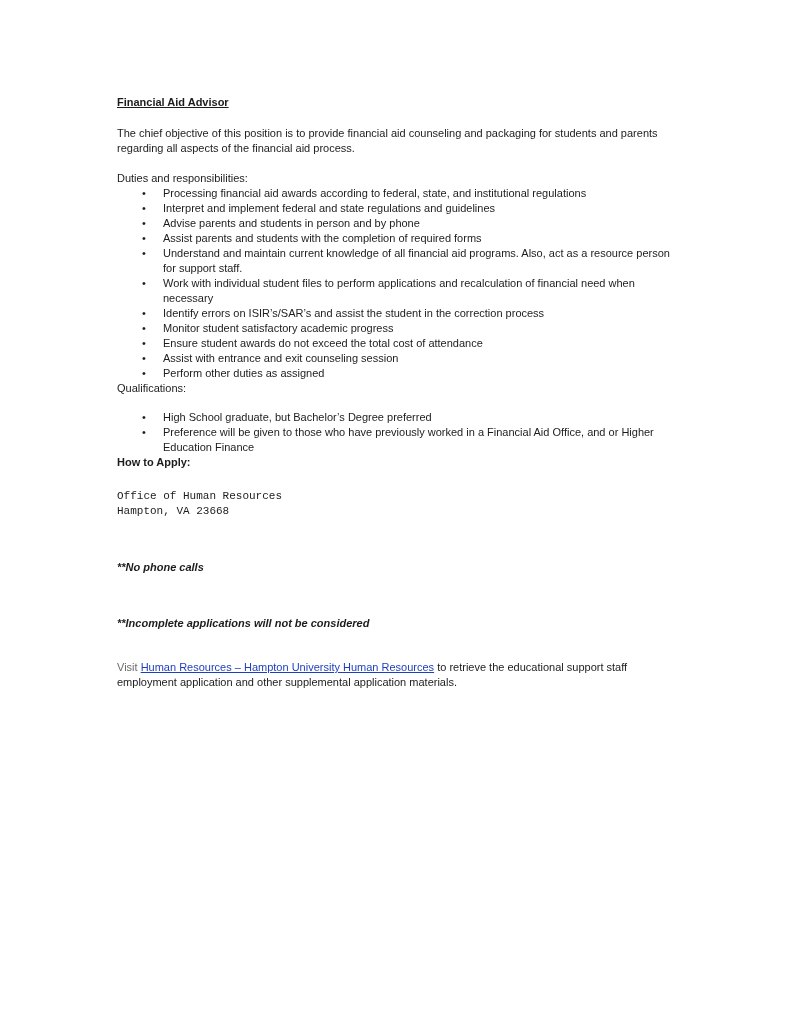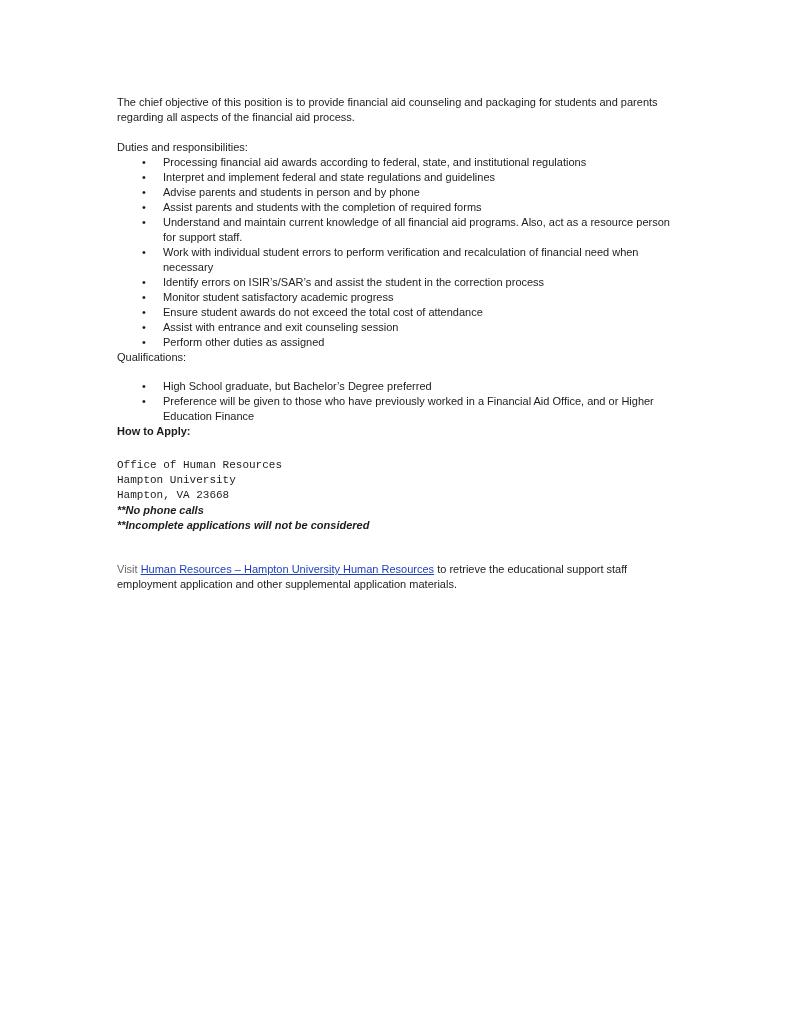--- a/index.html
+++ b/index.html
@@ -57,68 +57,69 @@
     font-weight: bold;
     margin-bottom: 19px;
   }
   .apply-par { margin-bottom: 15px; }
   .address-block { margin-bottom: 29px; }
   .address-line { line-height: 15px; font-family: Liberation Mono, monospace; }
   .note-line {
     font-weight: bold;
     font-style: italic;
     line-height: 15px;
+    margin-top: 41px;
   }
   .forms-label {
     font-weight: bold;
     text-decoration: underline;
     margin-bottom: 0;
   }
   a.doclink {
     color: #1d3fbe;
     text-decoration: underline;
     cursor: pointer;
   }
   .muted { color: #6b6b6b; }
 </style>
 </head>
 <body>
 
 <div class="page">
 
+  <h1 class="doc-title">Financial Aid Advisor</h1>
 
   <p class="intro">The chief objective of this position is to provide financial aid counseling and packaging for students and parents regarding all aspects of the financial aid process.</p>
 
   <p class="section-label">Duties and responsibilities:</p>
   <ul class="bullets duties-list">
     <li>Processing financial aid awards according to federal, state, and institutional regulations</li>
     <li>Interpret and implement federal and state regulations and guidelines</li>
     <li>Advise parents and students in person and by phone</li>
     <li>Assist parents and students with the completion of required forms</li>
     <li>Understand and maintain current knowledge of all financial aid programs.  Also, act as a resource person for support staff.</li>
-    <li>Work with individual student errors to perform verification and recalculation of financial need when necessary</li>
+    <li>Work with individual student files to perform applications and recalculation of financial need when necessary</li>
     <li>Identify errors on ISIR’s/SAR’s and assist the student in the correction process</li>
     <li>Monitor student satisfactory academic progress</li>
     <li>Ensure student awards do not exceed the total cost of attendance</li>
     <li>Assist with entrance and exit counseling session</li>
     <li>Perform other duties as assigned</li>
   </ul>
 
   <p class="section-label quals-label">Qualifications:</p>
   <ul class="bullets quals-list">
     <li>High School graduate, but Bachelor’s Degree preferred</li>
     <li>Preference will be given to those who have previously worked in a Financial Aid Office, and or Higher Education Finance</li>
   </ul>
 
   <p class="bold-label">How to Apply:</p>
 
 
   <div class="address-block">
     <div class="address-line">Office of Human Resources</div>
-    <div class="address-line">Hampton University</div>
     <div class="address-line">Hampton, VA 23668</div>
     <div class="note-line">**No phone calls</div>
     <div class="note-line">**Incomplete applications will not be considered</div>
   </div>
 
   <p class="forms-par"><span class="muted">Visit </span><a class="doclink">Human Resources – Hampton University Human Resources</a><span> to retrieve the educational support staff employment application and other supplemental application materials.</span></p>
 
 </div>
 
 </body></html>

